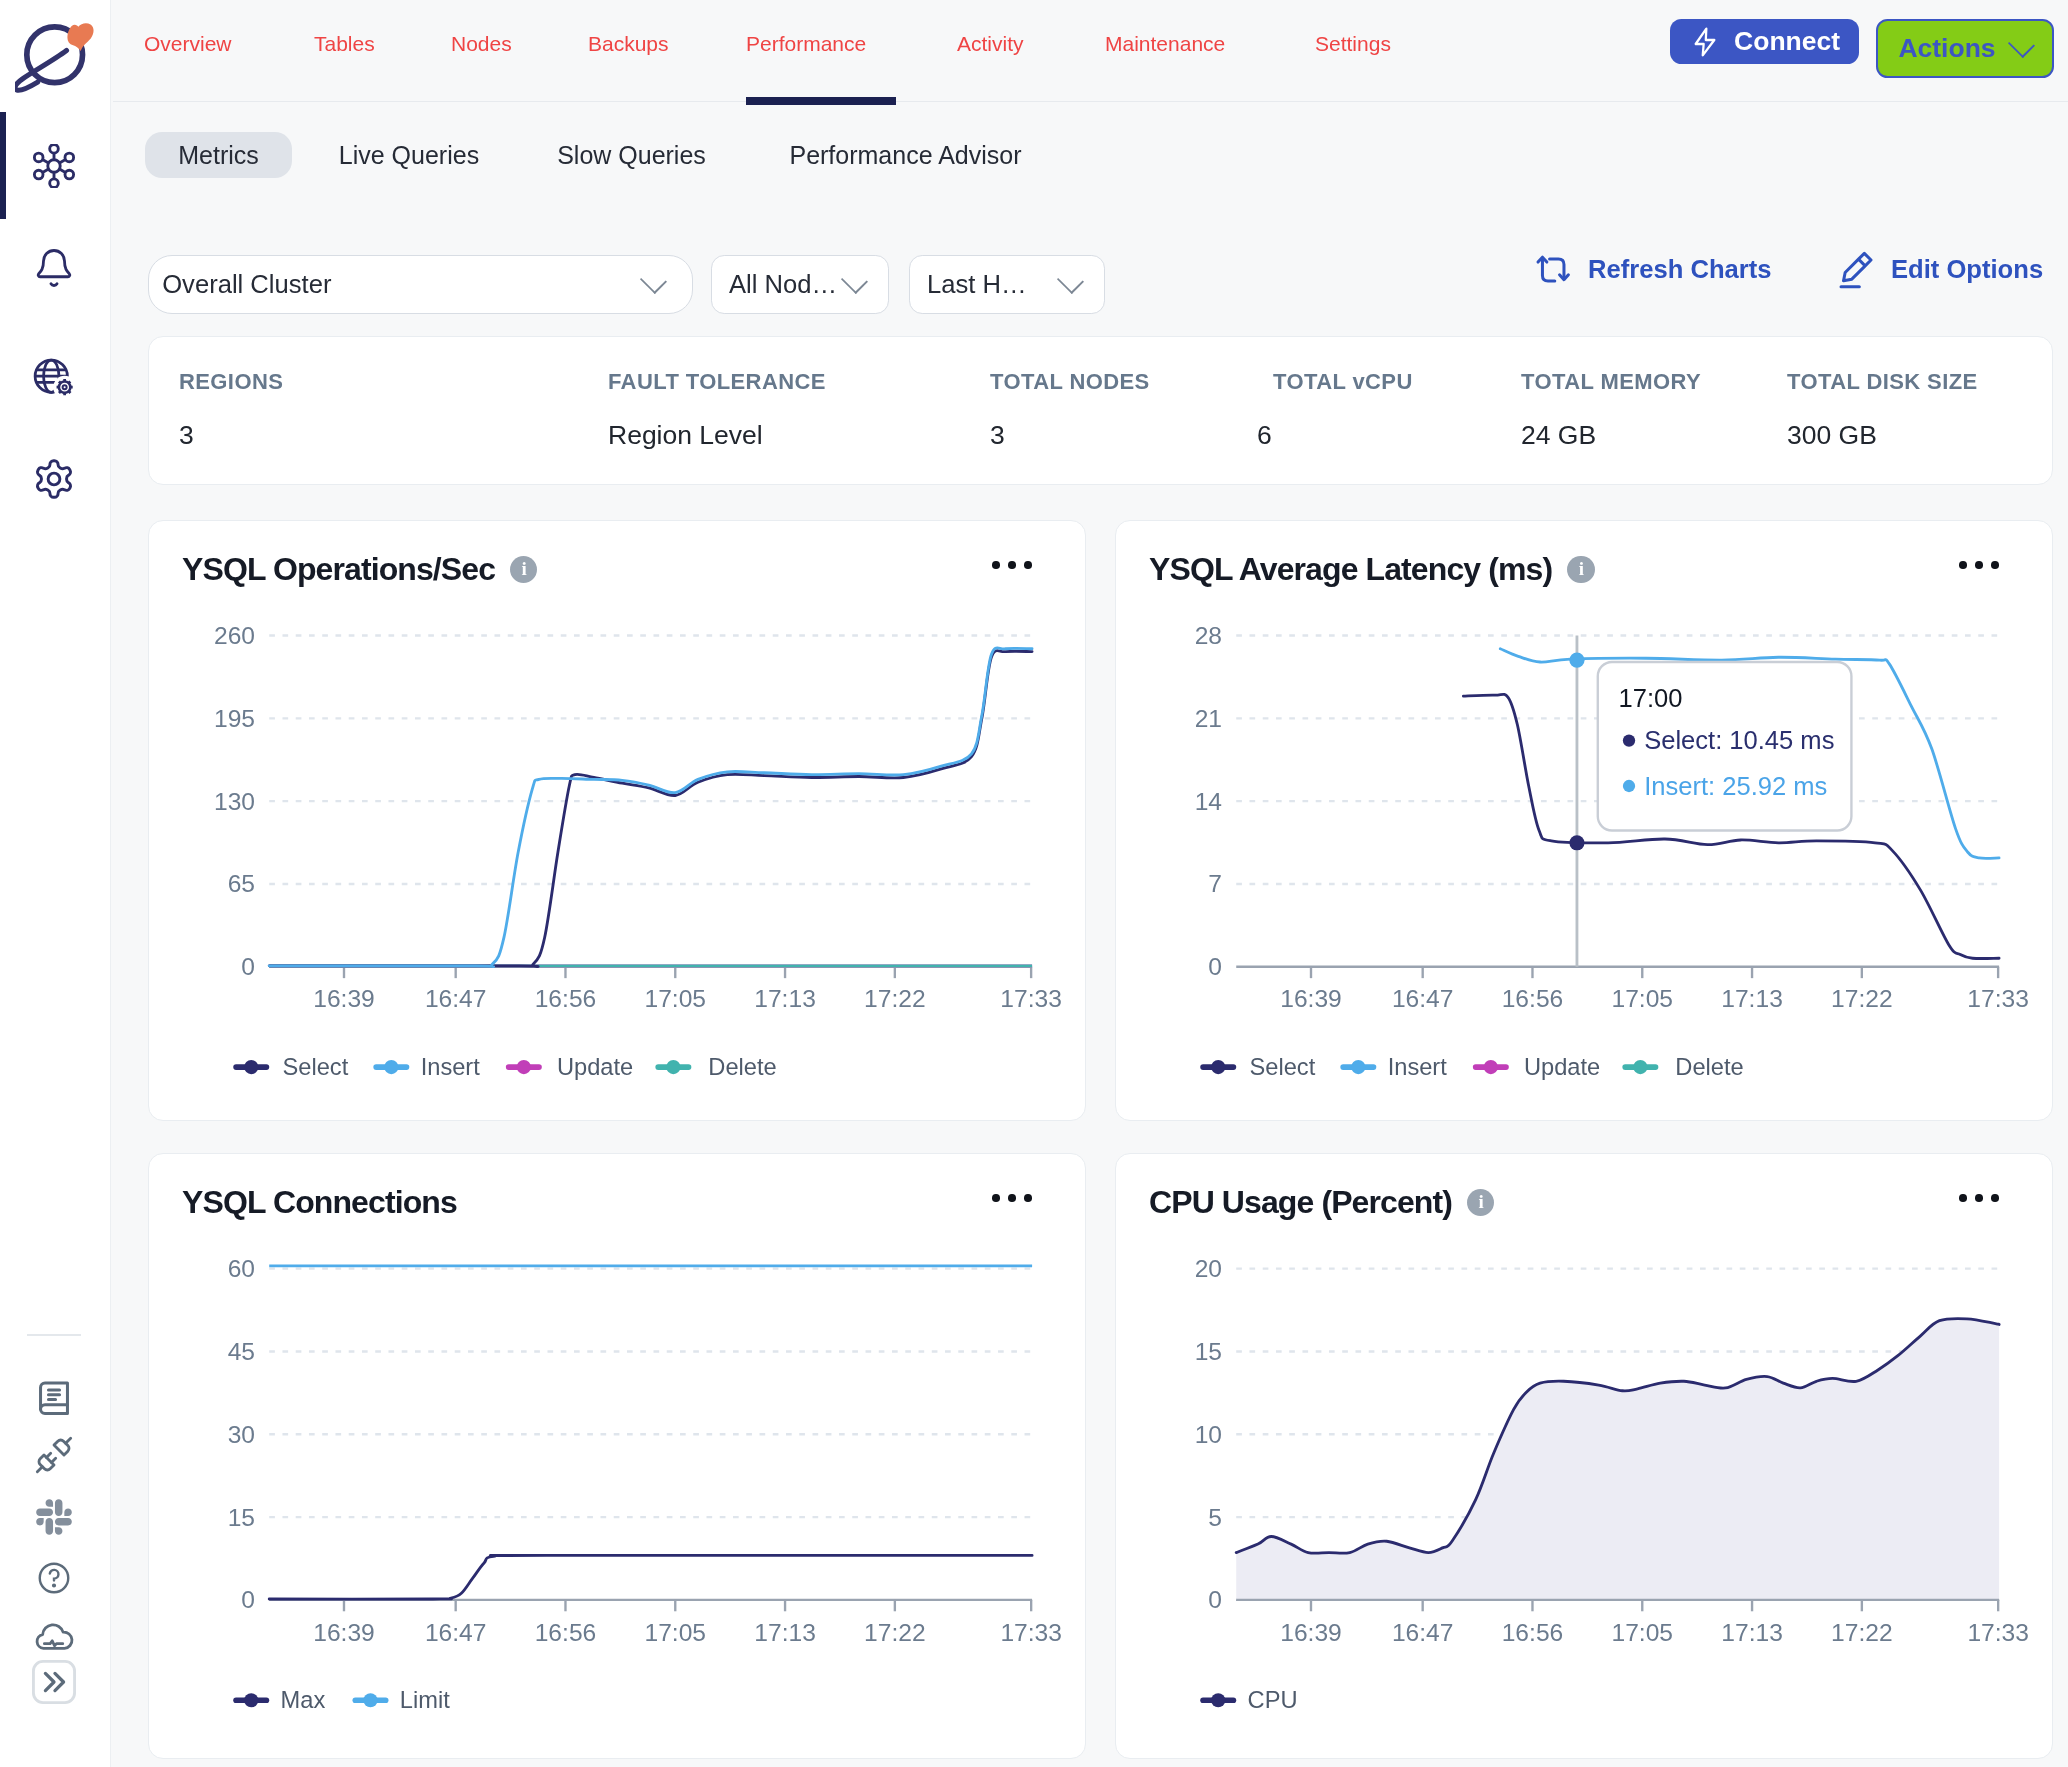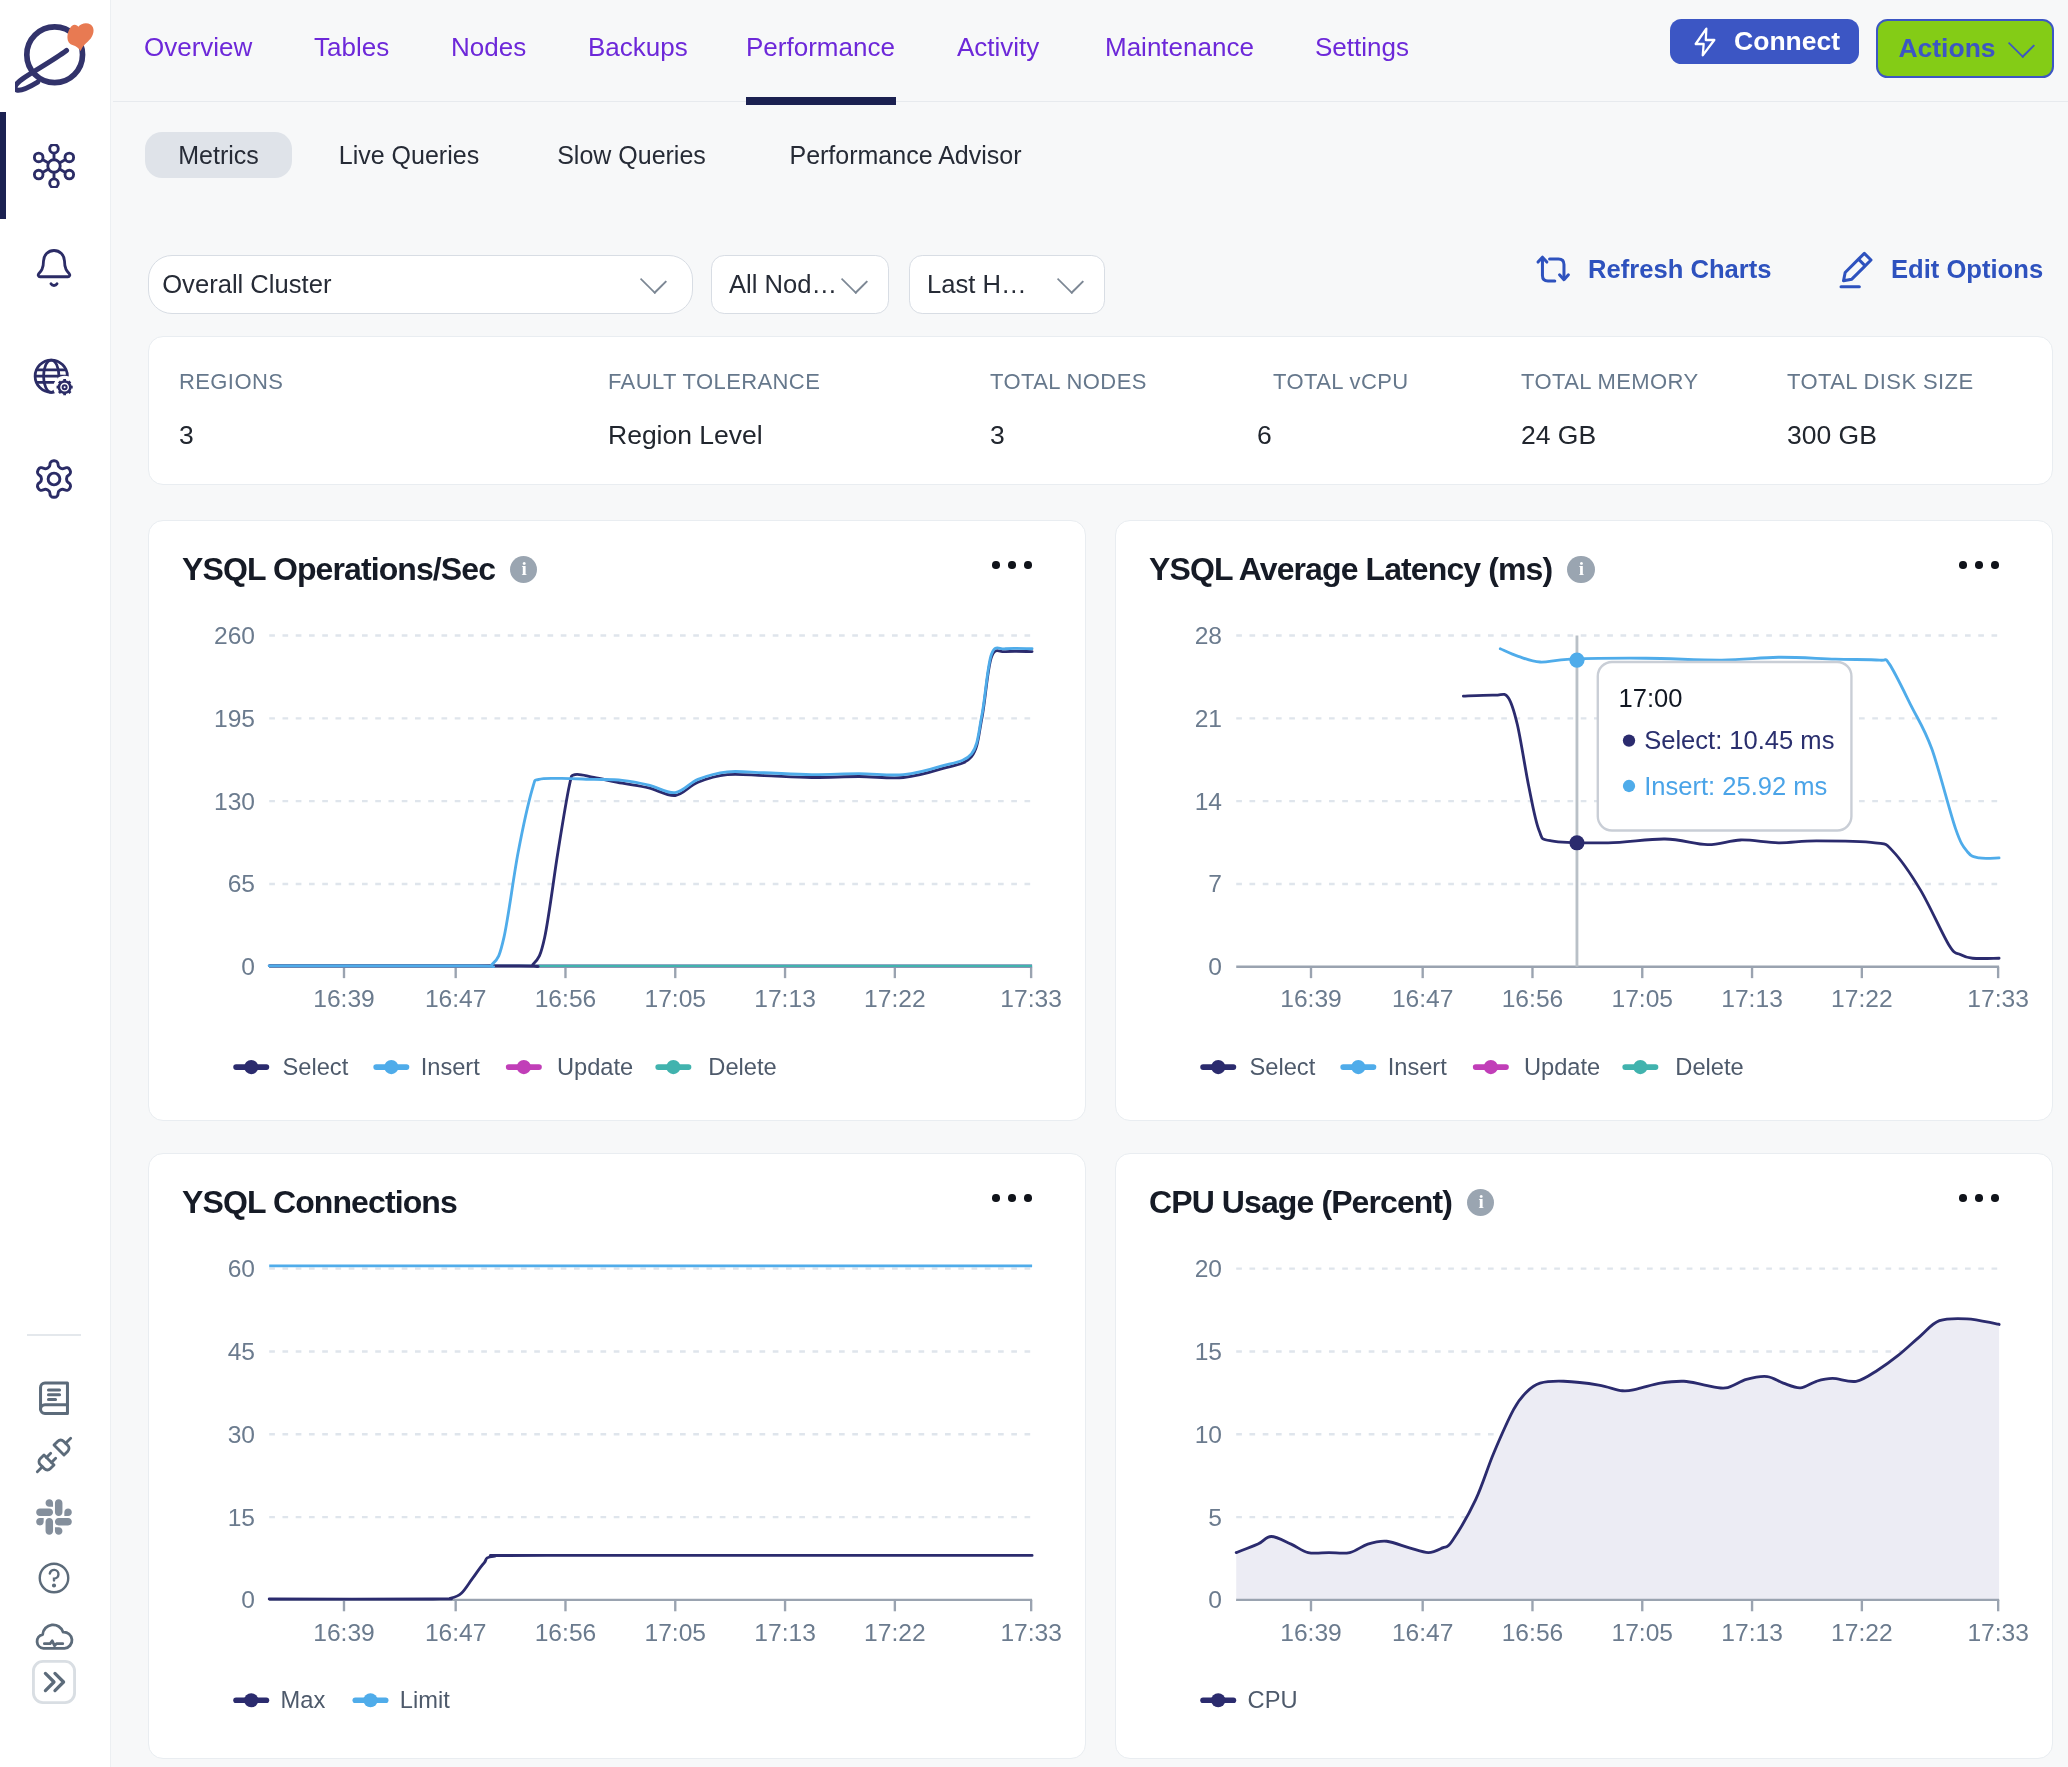--- a/index.html
+++ b/index.html
@@ -1,31 +1,31 @@
 <!DOCTYPE html>
 <html style="font-size:15px"><head>
 <meta charset="utf-8">
 <style>
 * { margin:0; padding:0; box-sizing:border-box; }
 html,body { width:2069px; height:1768px; background:#f7f8f9; font-family:"Liberation Sans", sans-serif; overflow:hidden; position:relative; }
 .abs { position:absolute; }
 #sidebar { position:absolute; left:0; top:0; width:111px; height:1768px; background:#ffffff; border-right:1.9px solid #eceff2; }
 #activebar { position:absolute; left:0; top:112px; width:5.7px; height:107px; background:#1b2151; }
 #header { position:absolute; left:113px; top:0; width:1956px; height:102px; border-bottom:1.9px solid #e7eaee; }
-.nav { position:absolute; top:32px; font-size:26px; color:#6d28d9; white-space:nowrap; }
+.nav { position:absolute; top:32px; font-size:21px; color:#ef4444; white-space:nowrap; }
 #perf-underline { position:absolute; left:746px; top:97px; width:150px; height:7.6px; background:#1b2151; }
 #btn-connect { position:absolute; left:1670px; top:19px; width:189px; height:45px; background:#3c56c4; border-radius:11.4px; color:#ffffff; font-size:26.5px; font-weight:bold; display:flex; align-items:center; justify-content:center; gap:13.2px; }
 #btn-actions { position:absolute; left:1876px; top:19px; width:178px; height:59px; background:#84cc16; border:2.8px solid #3c56c4; border-radius:11.4px; color:#3c56c4; font-size:26.5px; font-weight:bold; display:flex; align-items:center; justify-content:center; gap:15px; }
 .pill { position:absolute; top:132px; height:46px; font-size:25px; color:#262b36; display:flex; align-items:center; justify-content:center; white-space:nowrap; }
 #pill-metrics { left:145px; width:147px; background:#dfe3e9; border-radius:17px; }
 .dd { position:absolute; top:255px; height:59px; background:#ffffff; border:1.9px solid #d8dde4; border-radius:13.2px; display:flex; align-items:center; font-size:25.6px; color:#262b36; white-space:nowrap; }
 .chev { width:21px; height:21px; border-right:2.8px solid #7c8794; border-bottom:2.8px solid #7c8794; transform:rotate(45deg) scale(1,0.82); margin-top:-7.6px; }
 .toollink { position:absolute; top:241px; height:57px; display:flex; align-items:center; gap:15px; color:#2e52be; font-size:25.6px; font-weight:bold; }
 #summary { position:absolute; left:148px; top:336px; width:1905px; height:149px; background:#ffffff; border:1.9px solid #e9edf1; border-radius:15px; }
-.slabel { position:absolute; top:32px; font-size:22px; font-weight:normal; color:#66788c; letter-spacing:0.4px; white-space:nowrap; }
+.slabel { position:absolute; top:32px; font-size:22px; font-weight:bold; color:#66788c; letter-spacing:0.4px; white-space:nowrap; }
 .sval { position:absolute; top:83px; font-size:26.5px; color:#21262e; white-space:nowrap; }
 .card { position:absolute; width:938px; background:#ffffff; border:1.9px solid #e9edf1; border-radius:15px; }
 .ctitle { position:absolute; left:33px; top:30px; font-size:32px; font-weight:bold; color:#161b26; letter-spacing:-0.9px; display:flex; align-items:center; gap:15px; }
 .info { width:27.4px; height:27.4px; border-radius:50%; background:#9aa5b1; color:#ffffff; font-size:19px; font-weight:bold; display:flex; align-items:center; justify-content:center; font-family:"Liberation Serif", serif; }
 .dots3 { position:absolute; right:53px; top:40px; display:flex; gap:8.5px; }
 .dots3 i { width:7.6px; height:7.6px; border-radius:50%; background:#10131a; }
 .cardsvg { position:absolute; left:0; top:0; }
 </style>
 </head>
 <body>

